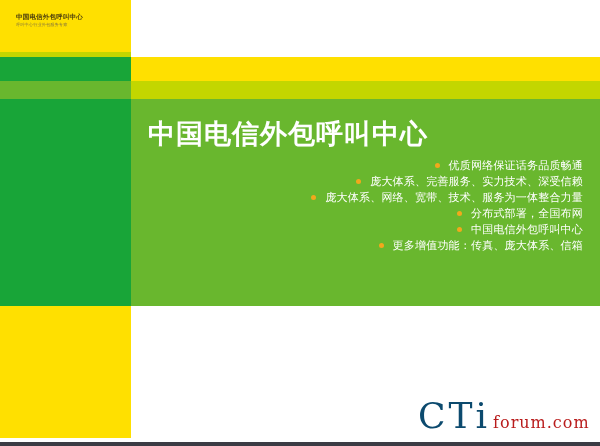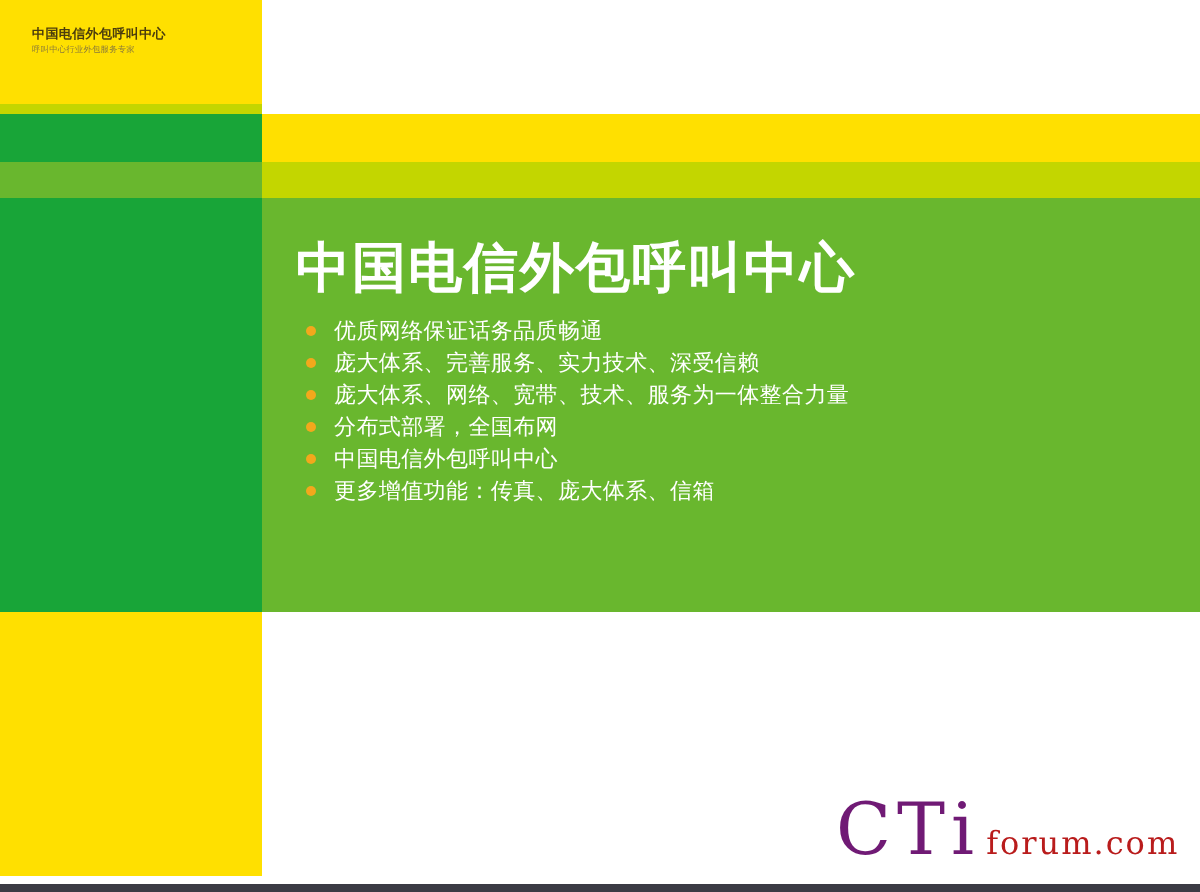--- a/index.html
+++ b/index.html
@@ -128,20 +128,21 @@
     width: 430px;
     margin: 0;
     padding: 0;
     list-style: none;
   }
   .bullet-row {
     display: flex;
     align-items: center;
     height: 15px;
     margin-bottom: 1px;
+    justify-content: flex-end;
   }
   .dot {
     width: 5px;
     height: 5px;
     border-radius: 50%;
     background: #F2A81C;
     flex: 0 0 auto;
     margin-right: 9px;
   }
   .bullet-text {
@@ -157,21 +158,21 @@
     left: 418px;
     top: 398px;
     display: flex;
     align-items: baseline;
     opacity: 1;
     pointer-events: none;
   }
   .wm-big {
     font-family: "DejaVu Serif", "Liberation Serif", serif;
     font-size: 36px;
-    color: #701a75;
+    color: #0c4a6e;
     letter-spacing: 3px;
     line-height: 1;
   }
   .wm-small {
     font-family: "DejaVu Serif", "Liberation Serif", serif;
     font-size: 16px;
     color: #b91c1c;
     letter-spacing: 1px;
     line-height: 1;
     margin-left: 3px;

